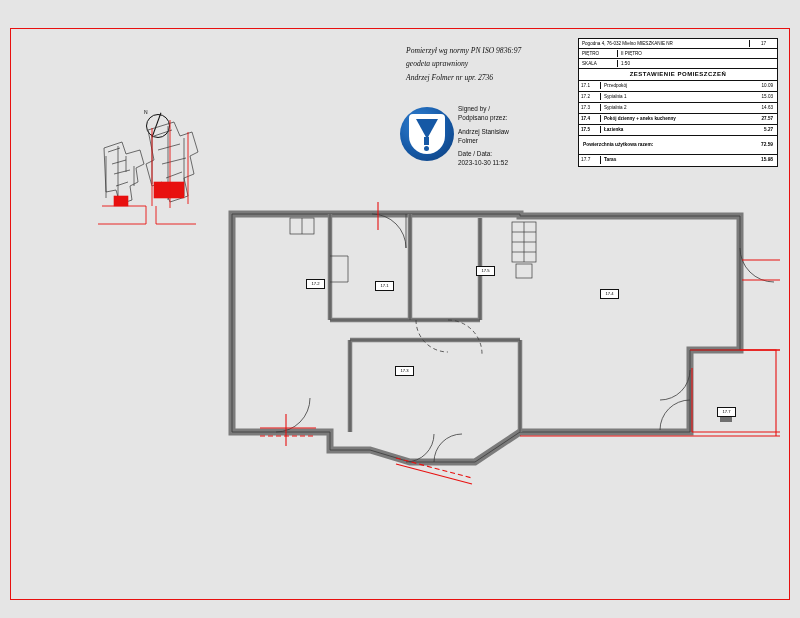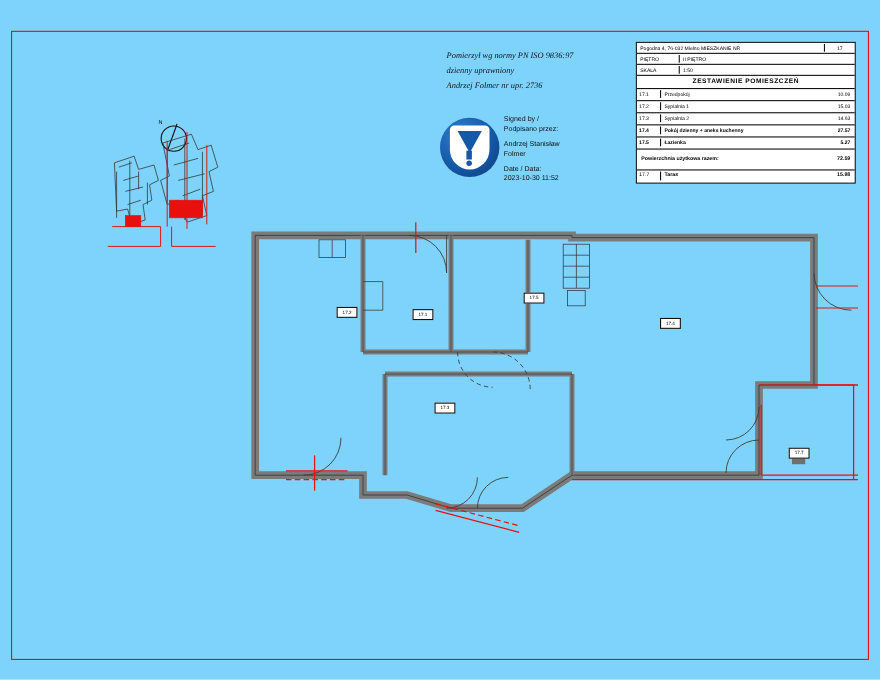--- a/index.html
+++ b/index.html
@@ -1,17 +1,17 @@
 <!DOCTYPE html>
 <html><head>
 <meta charset="utf-8">
 <style>
   html,body{margin:0;padding:0;background:#ffffff;}
   body{width:800px;height:618px;font-family:"Liberation Sans",sans-serif;color:#000;}
-  #sheet{position:relative;width:800px;height:618px;overflow:hidden;background:#7dd3fc;}
+  #sheet{position:relative;width:800px;height:618px;overflow:hidden;background:#e5e5e5;}
   .frame{position:absolute;left:10px;top:28px;width:780px;height:572px;border:1.5px solid #e8100f;box-sizing:border-box;}
 
   
   .titleblock{position:absolute;left:578px;top:38px;width:200px;border:1px solid #111;box-sizing:border-box;font-size:4.6px;line-height:1.1;background:#fff;}
   .tb-row{display:flex;border-bottom:1px solid #111;min-height:9px;align-items:center;}
   .tb-row:last-child{border-bottom:none;}
   .tb-c{padding:1px 3px;box-sizing:border-box;}
   .tb-addr{flex:1;}
   .tb-num{width:28px;border-left:1px solid #111;text-align:center;}
   .tb-lbl{width:38px;}
@@ -60,21 +60,21 @@
 </style>
 </head>
 <body>
 
 <div id="sheet">
 
   <div class="frame"></div>
 
   <div class="normtext">
     <div>Pomierzył wg normy  PN ISO 9836:97</div>
-    <div>dzienny uprawniony</div>
+    <div>geodeta uprawniony</div>
     <div>Andrzej Folmer nr upr. 2736</div>
   </div>
 
   <div class="sig">
     <div class="sig-badge">
       <div class="inner"></div>
       <div class="pen"></div>
       <div class="pen2"></div>
       <div class="dot"></div>
     </div>

